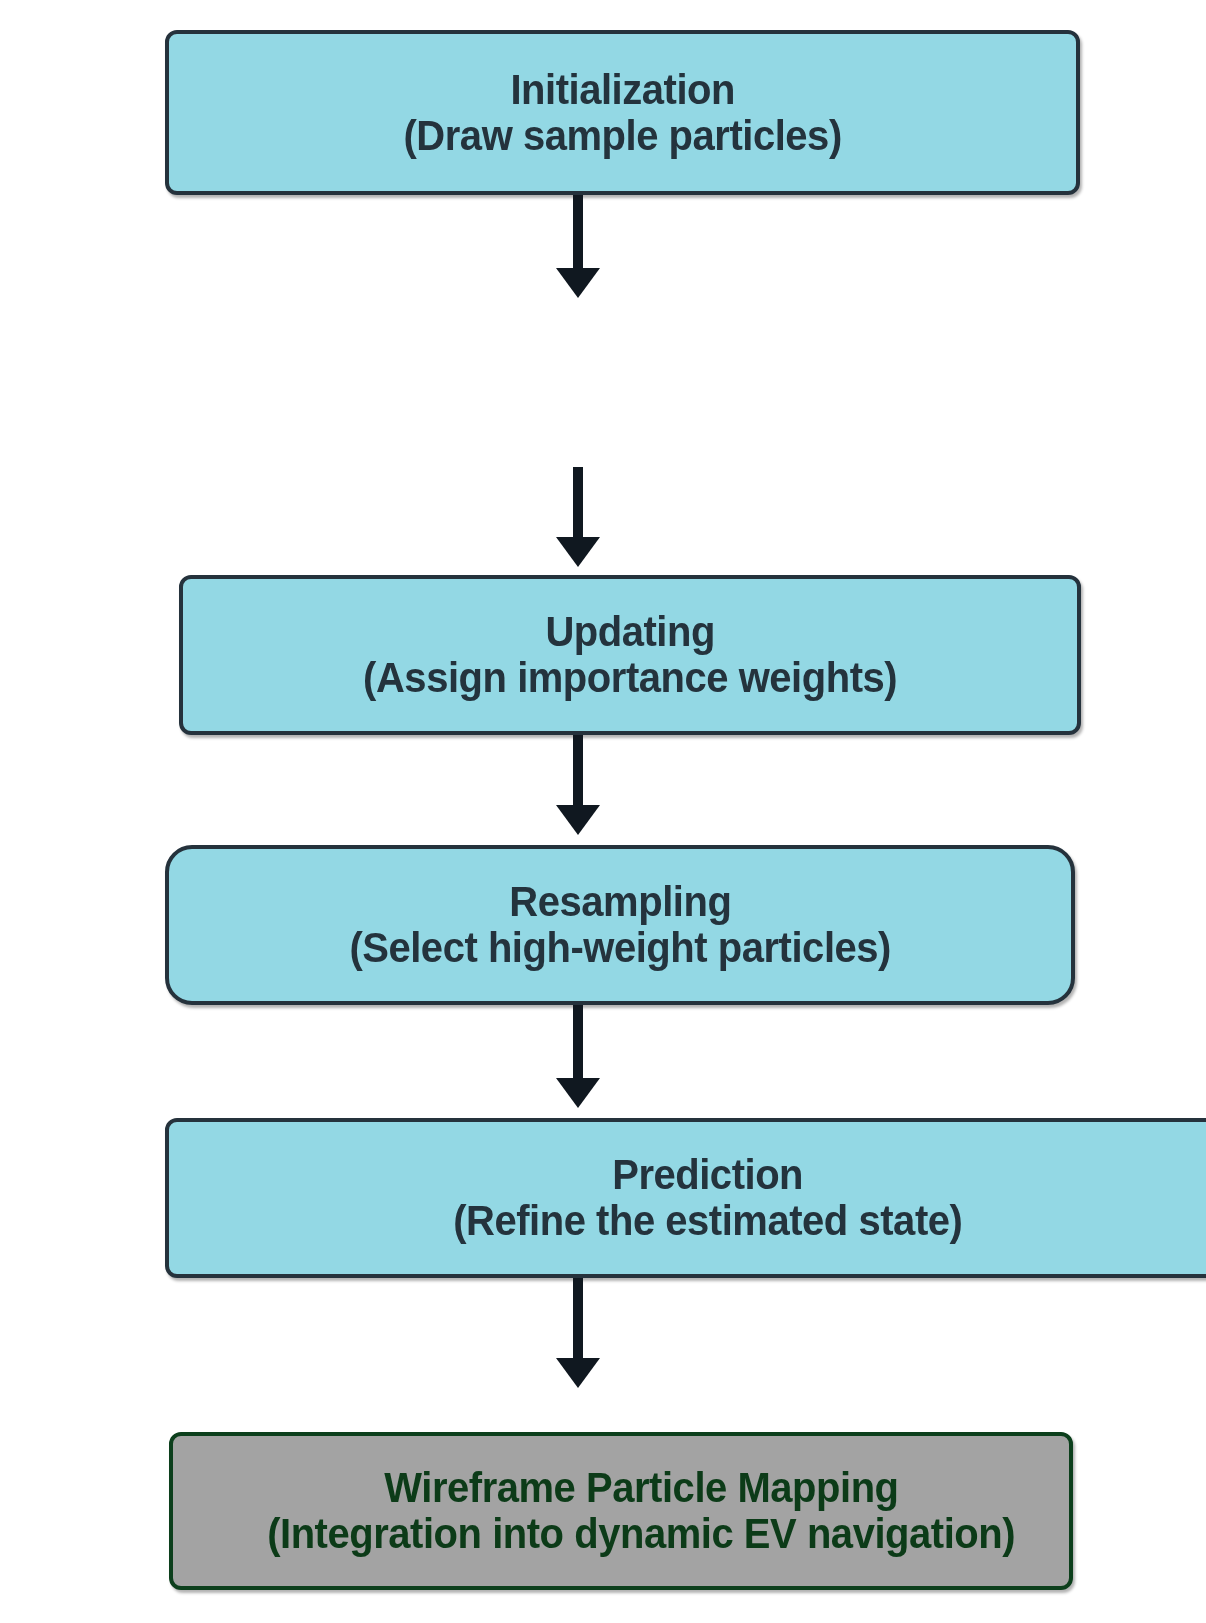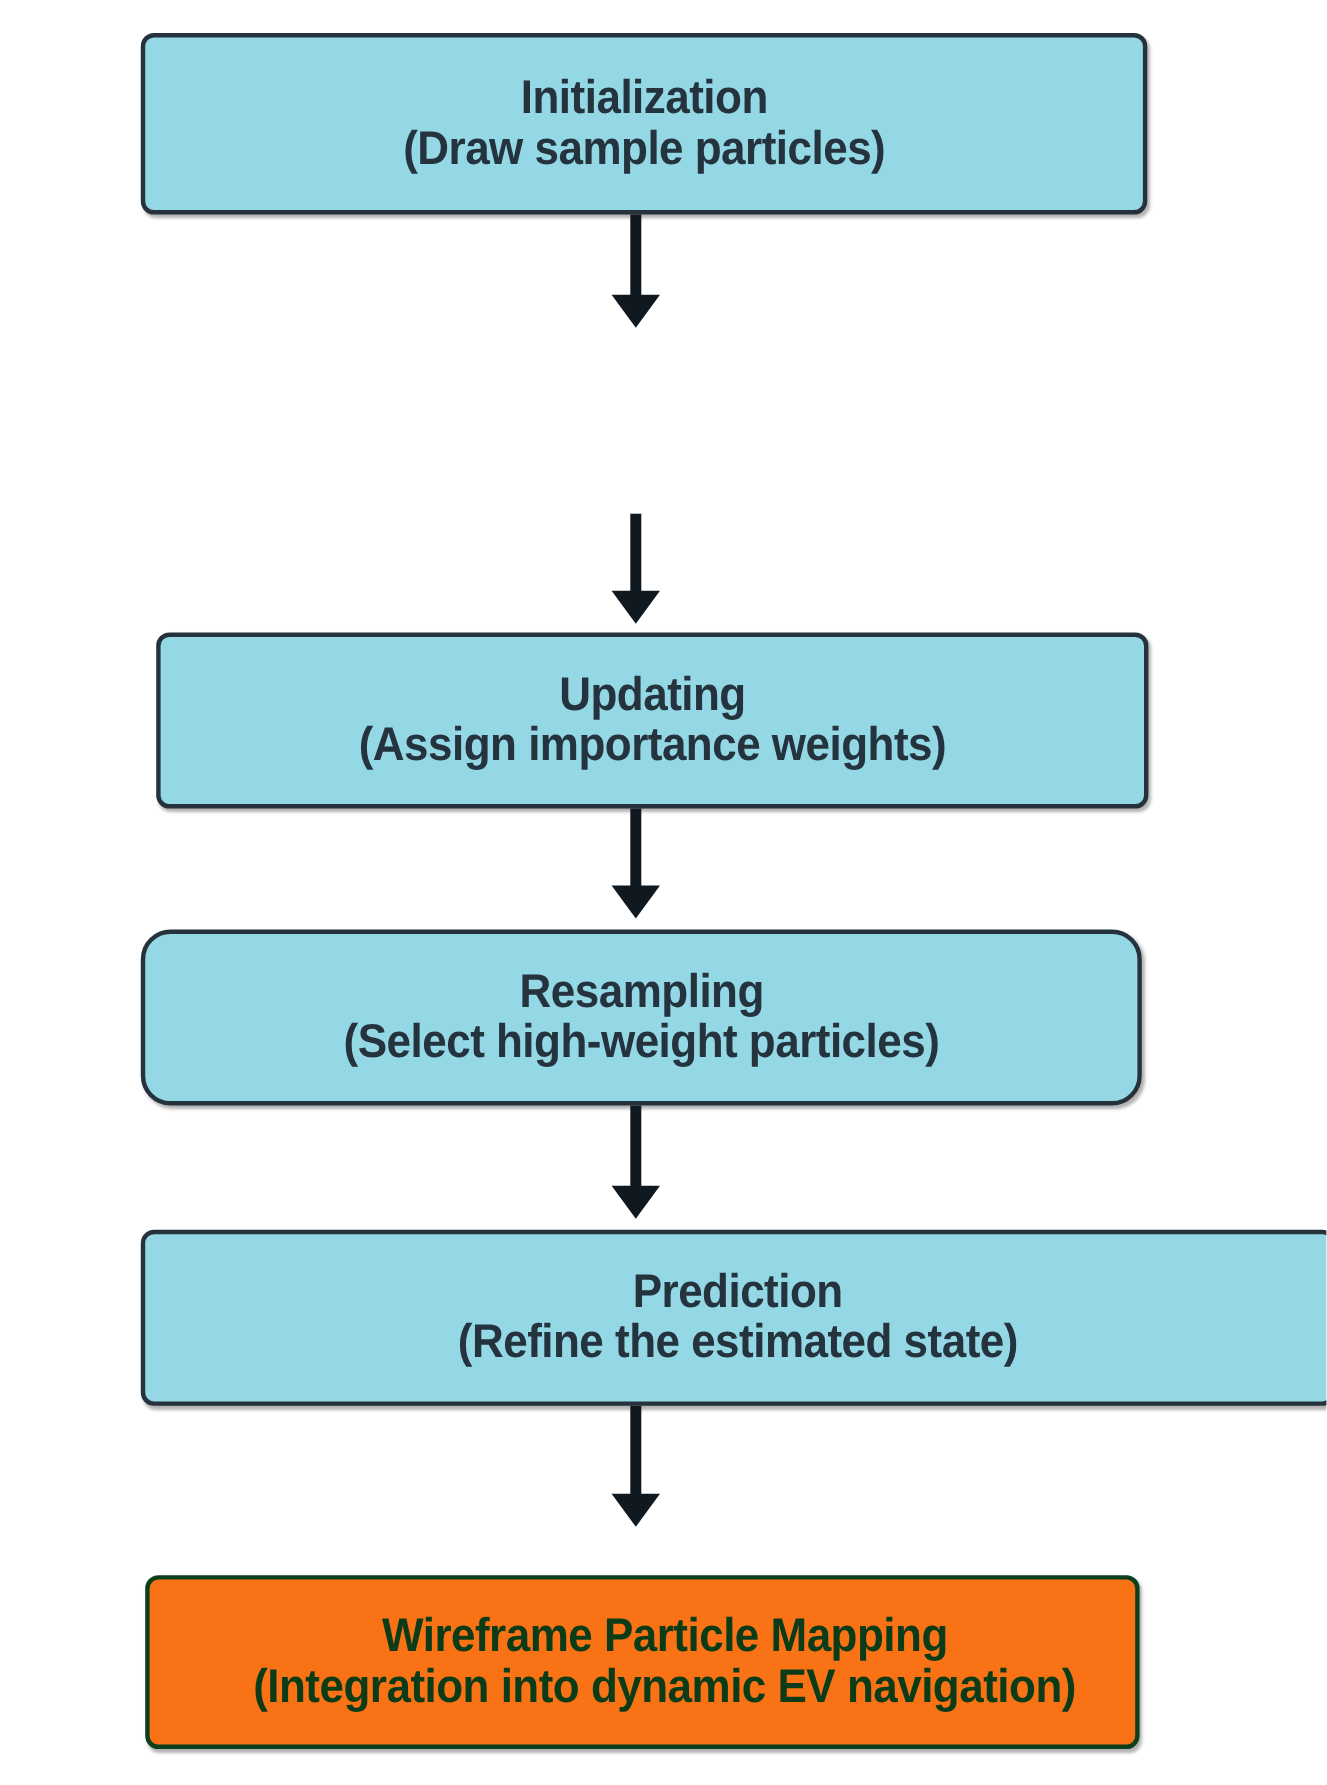--- a/index.html
+++ b/index.html
@@ -24,30 +24,31 @@
   
   .node {
     position: absolute;
     box-sizing: border-box;
     border-radius: 12px;
     display: flex;
     flex-direction: column;
     align-items: center;
     justify-content: center;
     text-align: right;
+    margin-left: 37px;
   }
 
   .node.blue {
     background: #93d8e4;
     border: 4px solid #25323c;
     box-shadow: 2px 3px 3px rgba(0, 0, 0, 0.30);
   }
 
   .node.green {
-    background: #f97316;
+    background: #a3a3a3;
     border: 4px solid #0c3f1c;
     box-shadow: 2px 3px 3px rgba(0, 0, 0, 0.30);
     padding-left: 41px;
   }
 
   
   .node-line {
     white-space: nowrap;
     font-weight: bold;
     letter-spacing: -0.5px;

